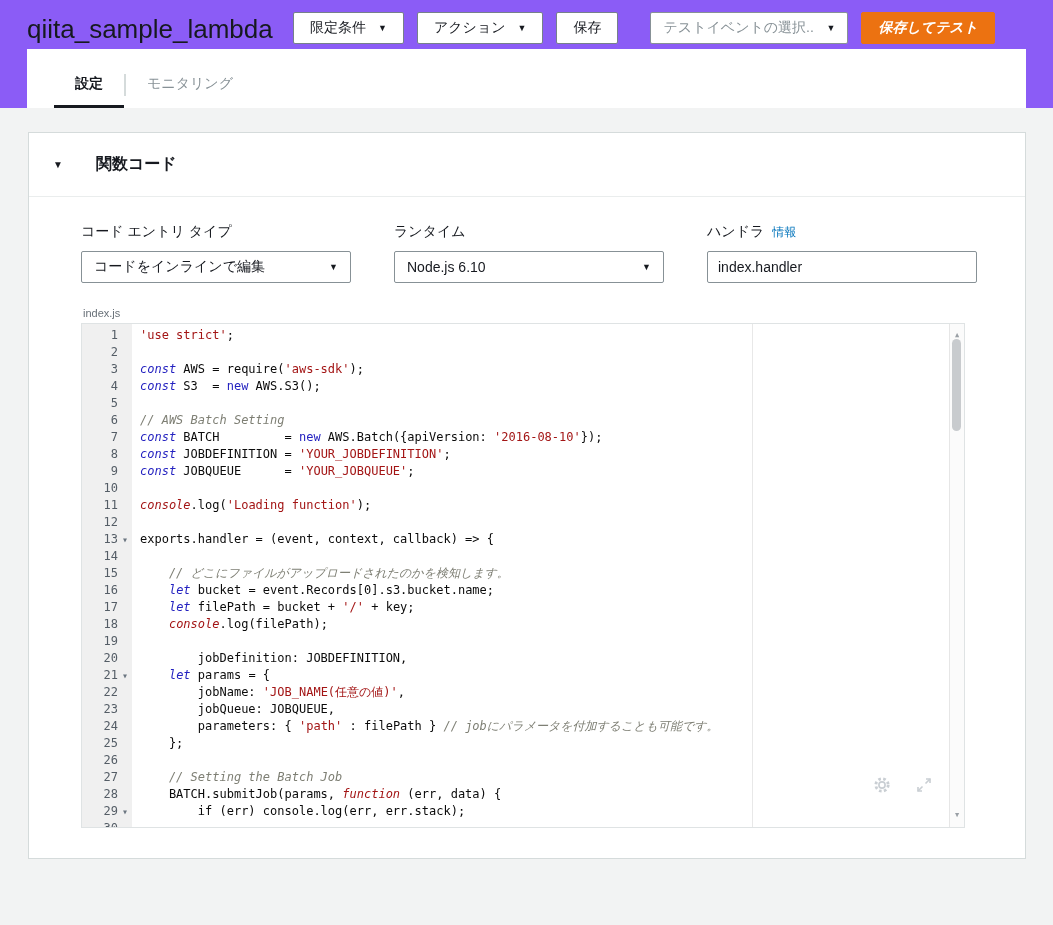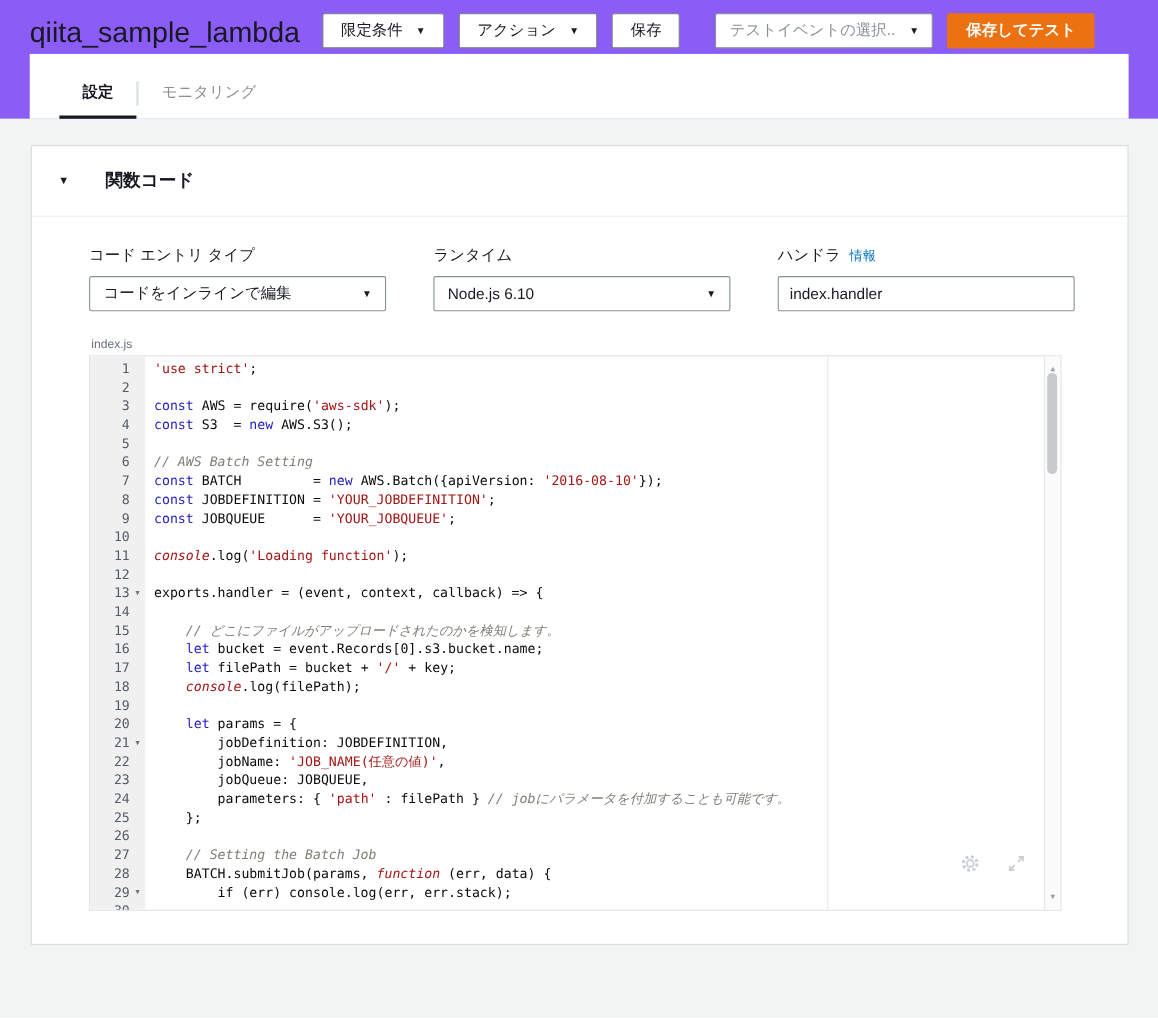--- a/index.html
+++ b/index.html
@@ -9,21 +9,21 @@
   
   .topbar { background: #8b5cf6; padding: 10px 27px 0 27px; }
   .header-row { display: flex; align-items: flex-start; }
   .fn-title { margin: 0; width: 266px; font-size: 26px; font-weight: 400; line-height: 1.5; word-break: break-all; color: #16191f; }
   .actions { display: flex; align-items: flex-start; gap: 13px; margin-top: 2px; }
   .btn { height: 32px; padding: 0 16px; background: #fff; border: 1px solid #76808a; border-radius: 2px;
          font-family: "Liberation Sans", sans-serif; font-size: 14px; color: #16191f; display: inline-flex;
          align-items: center; cursor: pointer; white-space: nowrap; }
   .btn .caret { margin-left: 12px; }
   .caret { font-size: 9px; color: #16191f; line-height: 1; }
-  .btn.orange { background: #ec7211; border-color: #ec7211; color: #fff; font-weight: 700; }
+  .btn.orange { background: #ec7211; border-color: #ec7211; color: #fff; font-weight: 700; font-style: italic; }
   .test-select { height: 32px; width: 198px; margin-left: 19px; background: #fff; border: 1px solid #879196; border-radius: 2px;
                  display: flex; align-items: center; justify-content: space-between; padding: 0 12px; cursor: pointer; }
   .test-select .ph { font-size: 14px; color: #879196; white-space: nowrap; overflow: hidden; }
 
   
   .tabs { display: flex; align-items: flex-end; padding: 16px 27px 0 27px; background: #fff; }
   .tab { padding: 10px 21px 15px 21px; font-size: 14px; color: #879196; cursor: pointer; }
   .tab.active { color: #16191f; font-weight: 700; border-bottom: 3px solid #16191f; padding-bottom: 12px; }
   .tab-divider { width: 1px; height: 22px; background: #d5dbdb; margin-bottom: 12px; }
 
@@ -48,21 +48,21 @@
   .editor { position: relative; width: 884px; height: 505px; background: #fff; border: 1px solid #dfe3e4;
             display: flex; overflow: hidden; font-family: "DejaVu Sans Mono", monospace; font-size: 12px; line-height: 17px; }
   .gutter { width: 50px; flex: none; background: #f0f0f0; color: #545d66; padding-top: 3px; }
   .gut-line { height: 17px; display: flex; justify-content: flex-end; align-items: center; }
   .gut-line .num { text-align: right; }
   .gut-line .fold { width: 14px; text-align: center; font-size: 10px; color: #6b7680; cursor: pointer; }
   .code { position: relative; flex: 1; padding: 3px 0 0 8px; overflow: hidden; color: #0b0b0b; cursor: text; }
   .code-line { height: 17px; white-space: pre; }
   .print-margin { position: absolute; top: 0; bottom: 0; left: 620px; width: 1px; background: #e8e8e8; }
 
-  .tok-s { color: #2422c0; }   
+  .tok-s { color: #2422c0; font-style: italic; }   
   .tok-k { color: #2422c0; }                        
   .tok-t { color: #a31515; }                        
   .tok-c { color: #7e7f74; font-style: italic; }    
   .tok-f { color: #a31515; font-style: italic; }    
 
   .scrollbar { position: absolute; top: 0; right: 0; bottom: 0; width: 15px; background: #fbfbfb; border-left: 1px solid #e6e6e6; }
   .sb-arrow { position: absolute; left: 0; width: 100%; text-align: center; font-size: 7px; color: #9aa0a6; cursor: pointer; }
   .sb-arrow.up { top: 3px; }
   .sb-arrow.down { bottom: 3px; }
   .sb-thumb { position: absolute; top: 15px; left: 2px; width: 9px; height: 92px; background: #c8cbce; border-radius: 5px; cursor: grab; }
@@ -270,22 +270,22 @@
             <div class="code-line"></div>
             <div class="code-line"><span class="tok-f">console</span><span class="tok-p">.log(</span><span class="tok-t">'Loading function'</span><span class="tok-p">);</span></div>
             <div class="code-line"></div>
             <div class="code-line"><span class="tok-p">exports.handler = (event, context, callback) =&gt; {</span></div>
             <div class="code-line"></div>
             <div class="code-line"><span class="tok-c">    // どこにファイルがアップロードされたのかを検知します。</span></div>
             <div class="code-line"><span class="tok-p">    </span><span class="tok-s">let</span><span class="tok-p"> bucket = event.Records[0].s3.bucket.name;</span></div>
             <div class="code-line"><span class="tok-p">    </span><span class="tok-s">let</span><span class="tok-p"> filePath = bucket + </span><span class="tok-t">'/'</span><span class="tok-p"> + key;</span></div>
             <div class="code-line"><span class="tok-p">    </span><span class="tok-f">console</span><span class="tok-p">.log(filePath);</span></div>
             <div class="code-line"></div>
+            <div class="code-line"><span class="tok-p">        jobDefinition: JOBDEFINITION,</span></div>
             <div class="code-line"><span class="tok-p">    </span><span class="tok-s">let</span><span class="tok-p"> params = {</span></div>
-            <div class="code-line"><span class="tok-p">        jobDefinition: JOBDEFINITION,</span></div>
             <div class="code-line"><span class="tok-p">        jobName: </span><span class="tok-t">'JOB_NAME(任意の値)'</span><span class="tok-p">,</span></div>
             <div class="code-line"><span class="tok-p">        jobQueue: JOBQUEUE,</span></div>
             <div class="code-line"><span class="tok-p">        parameters: { </span><span class="tok-t">'path'</span><span class="tok-p"> : filePath } </span><span class="tok-c">// jobにパラメータを付加することも可能です。</span></div>
             <div class="code-line"><span class="tok-p">    };</span></div>
             <div class="code-line"></div>
             <div class="code-line"><span class="tok-c">    // Setting the Batch Job</span></div>
             <div class="code-line"><span class="tok-p">    BATCH.submitJob(params, </span><span class="tok-f">function</span><span class="tok-p"> (err, data) {</span></div>
             <div class="code-line"><span class="tok-p">        if (err) console.log(err, err.stack);</span></div>
           </div>
         <div class="scrollbar">

